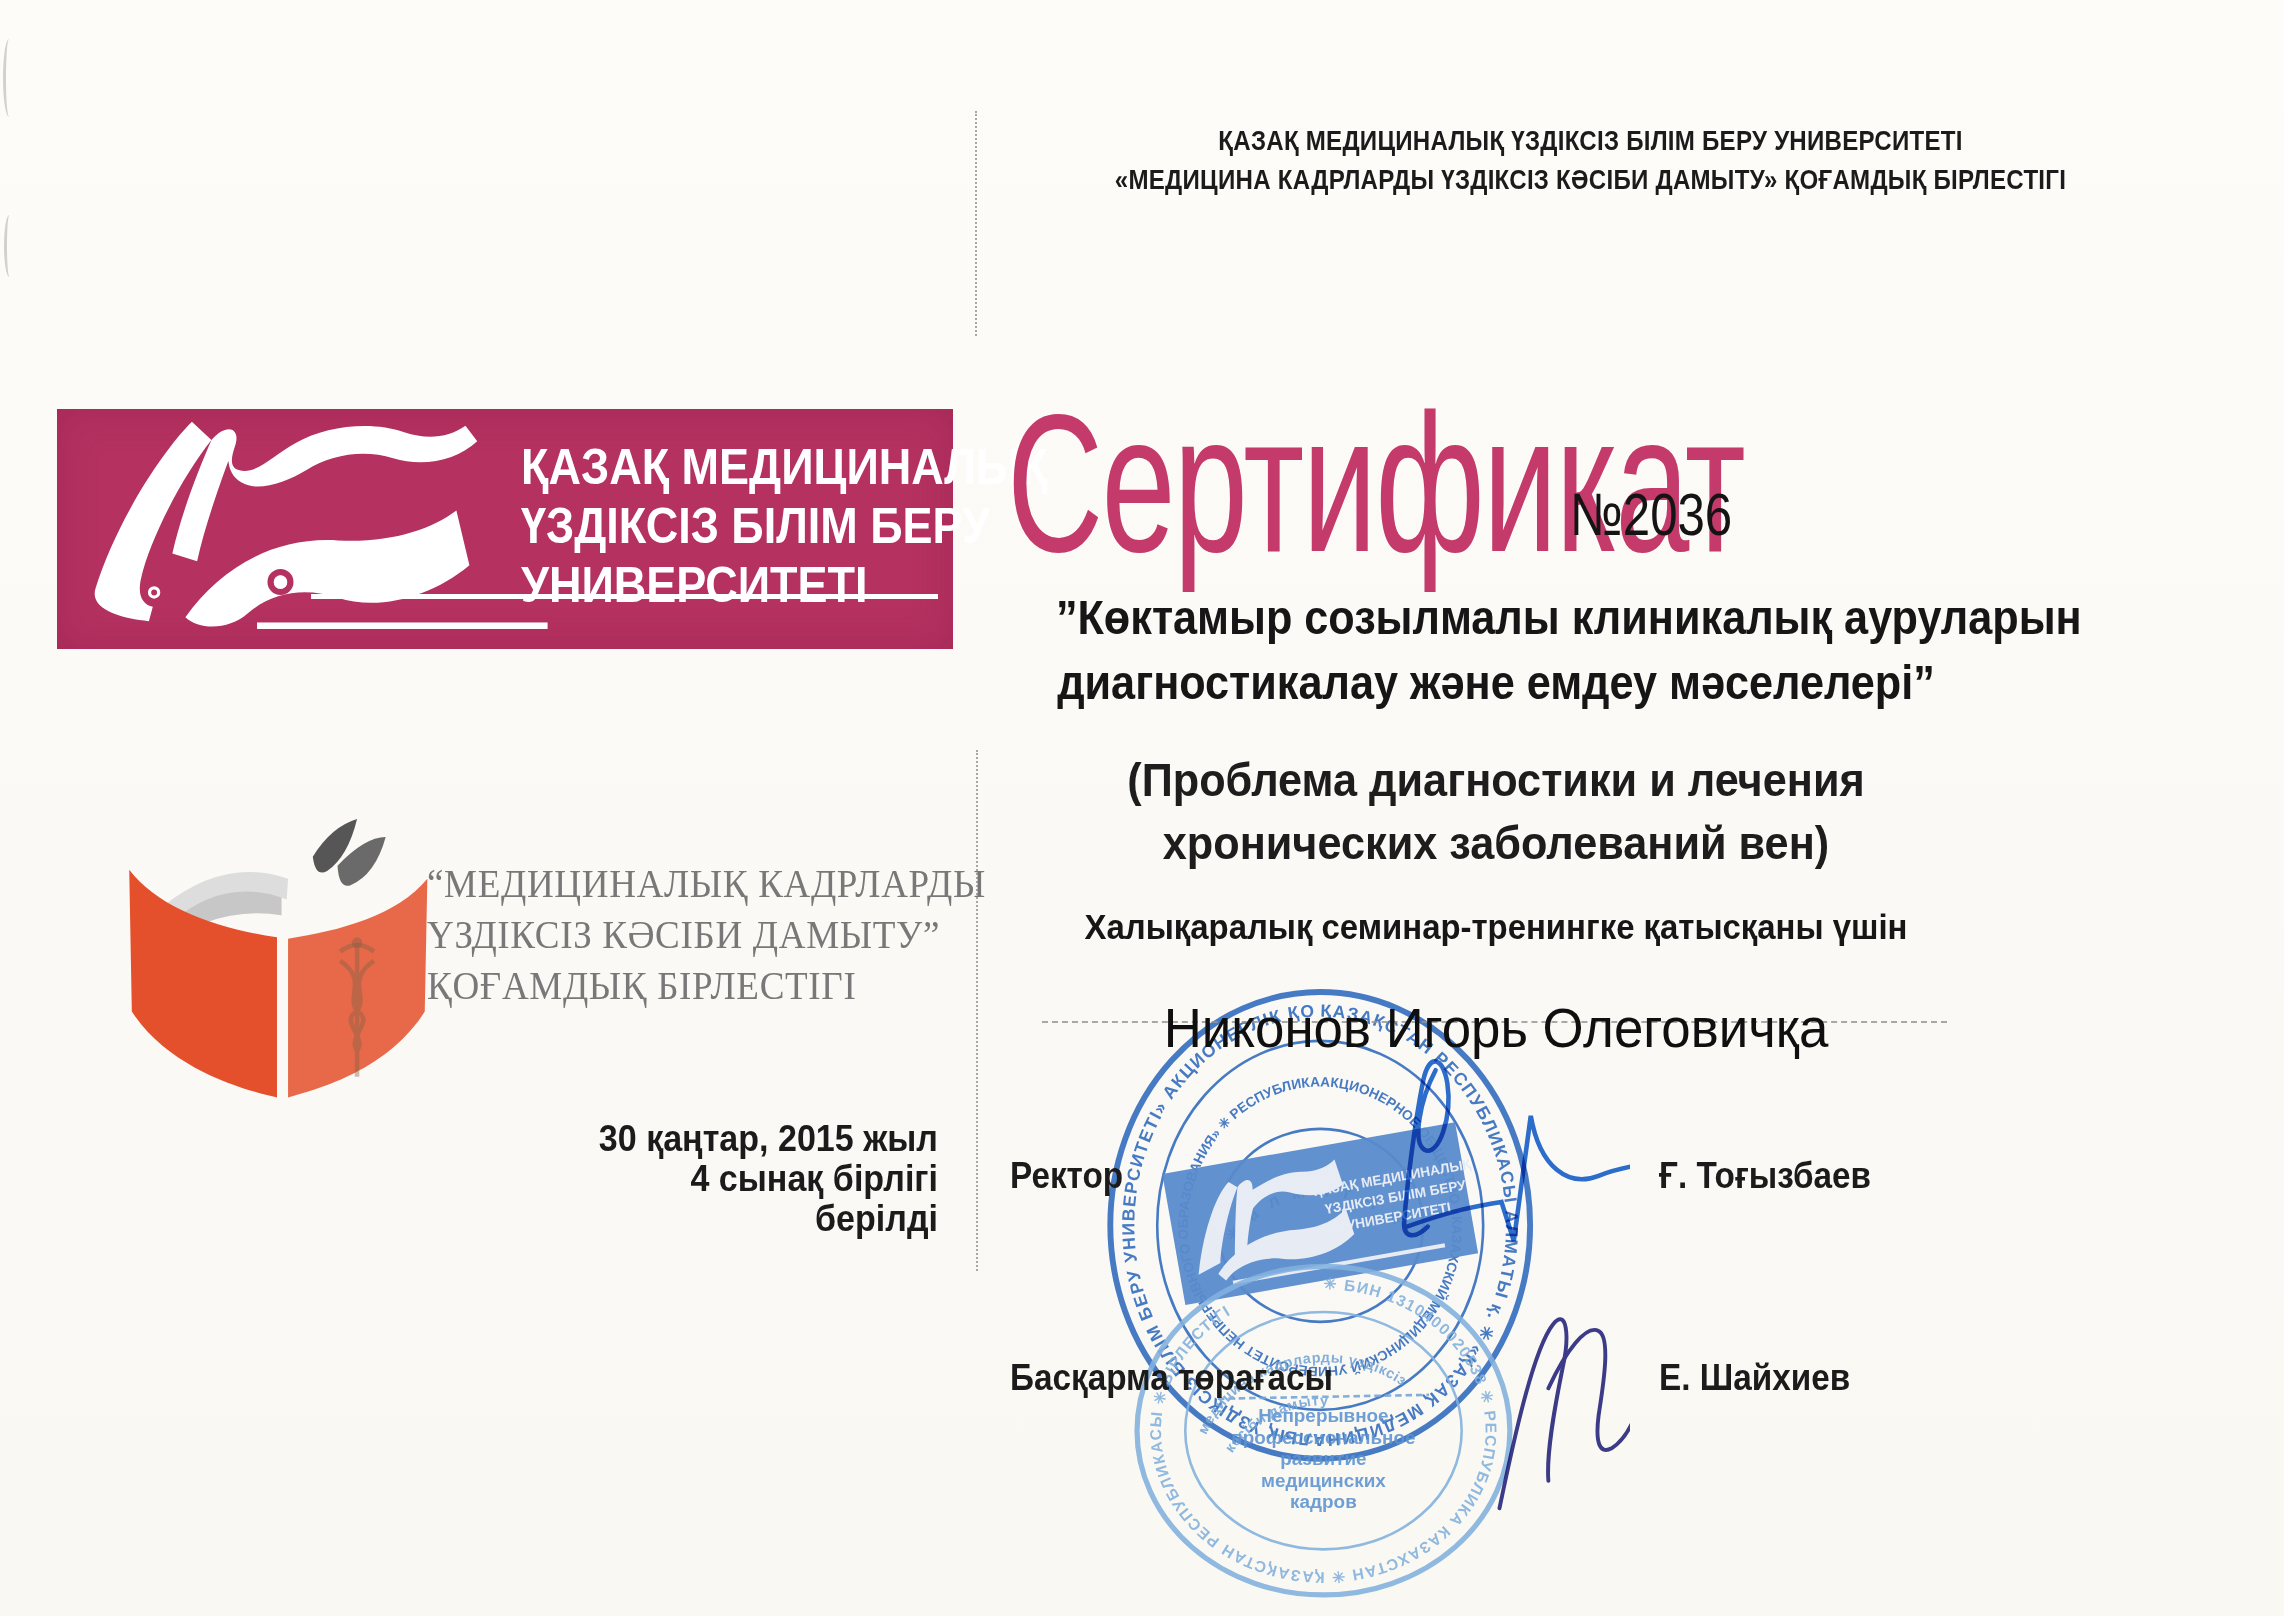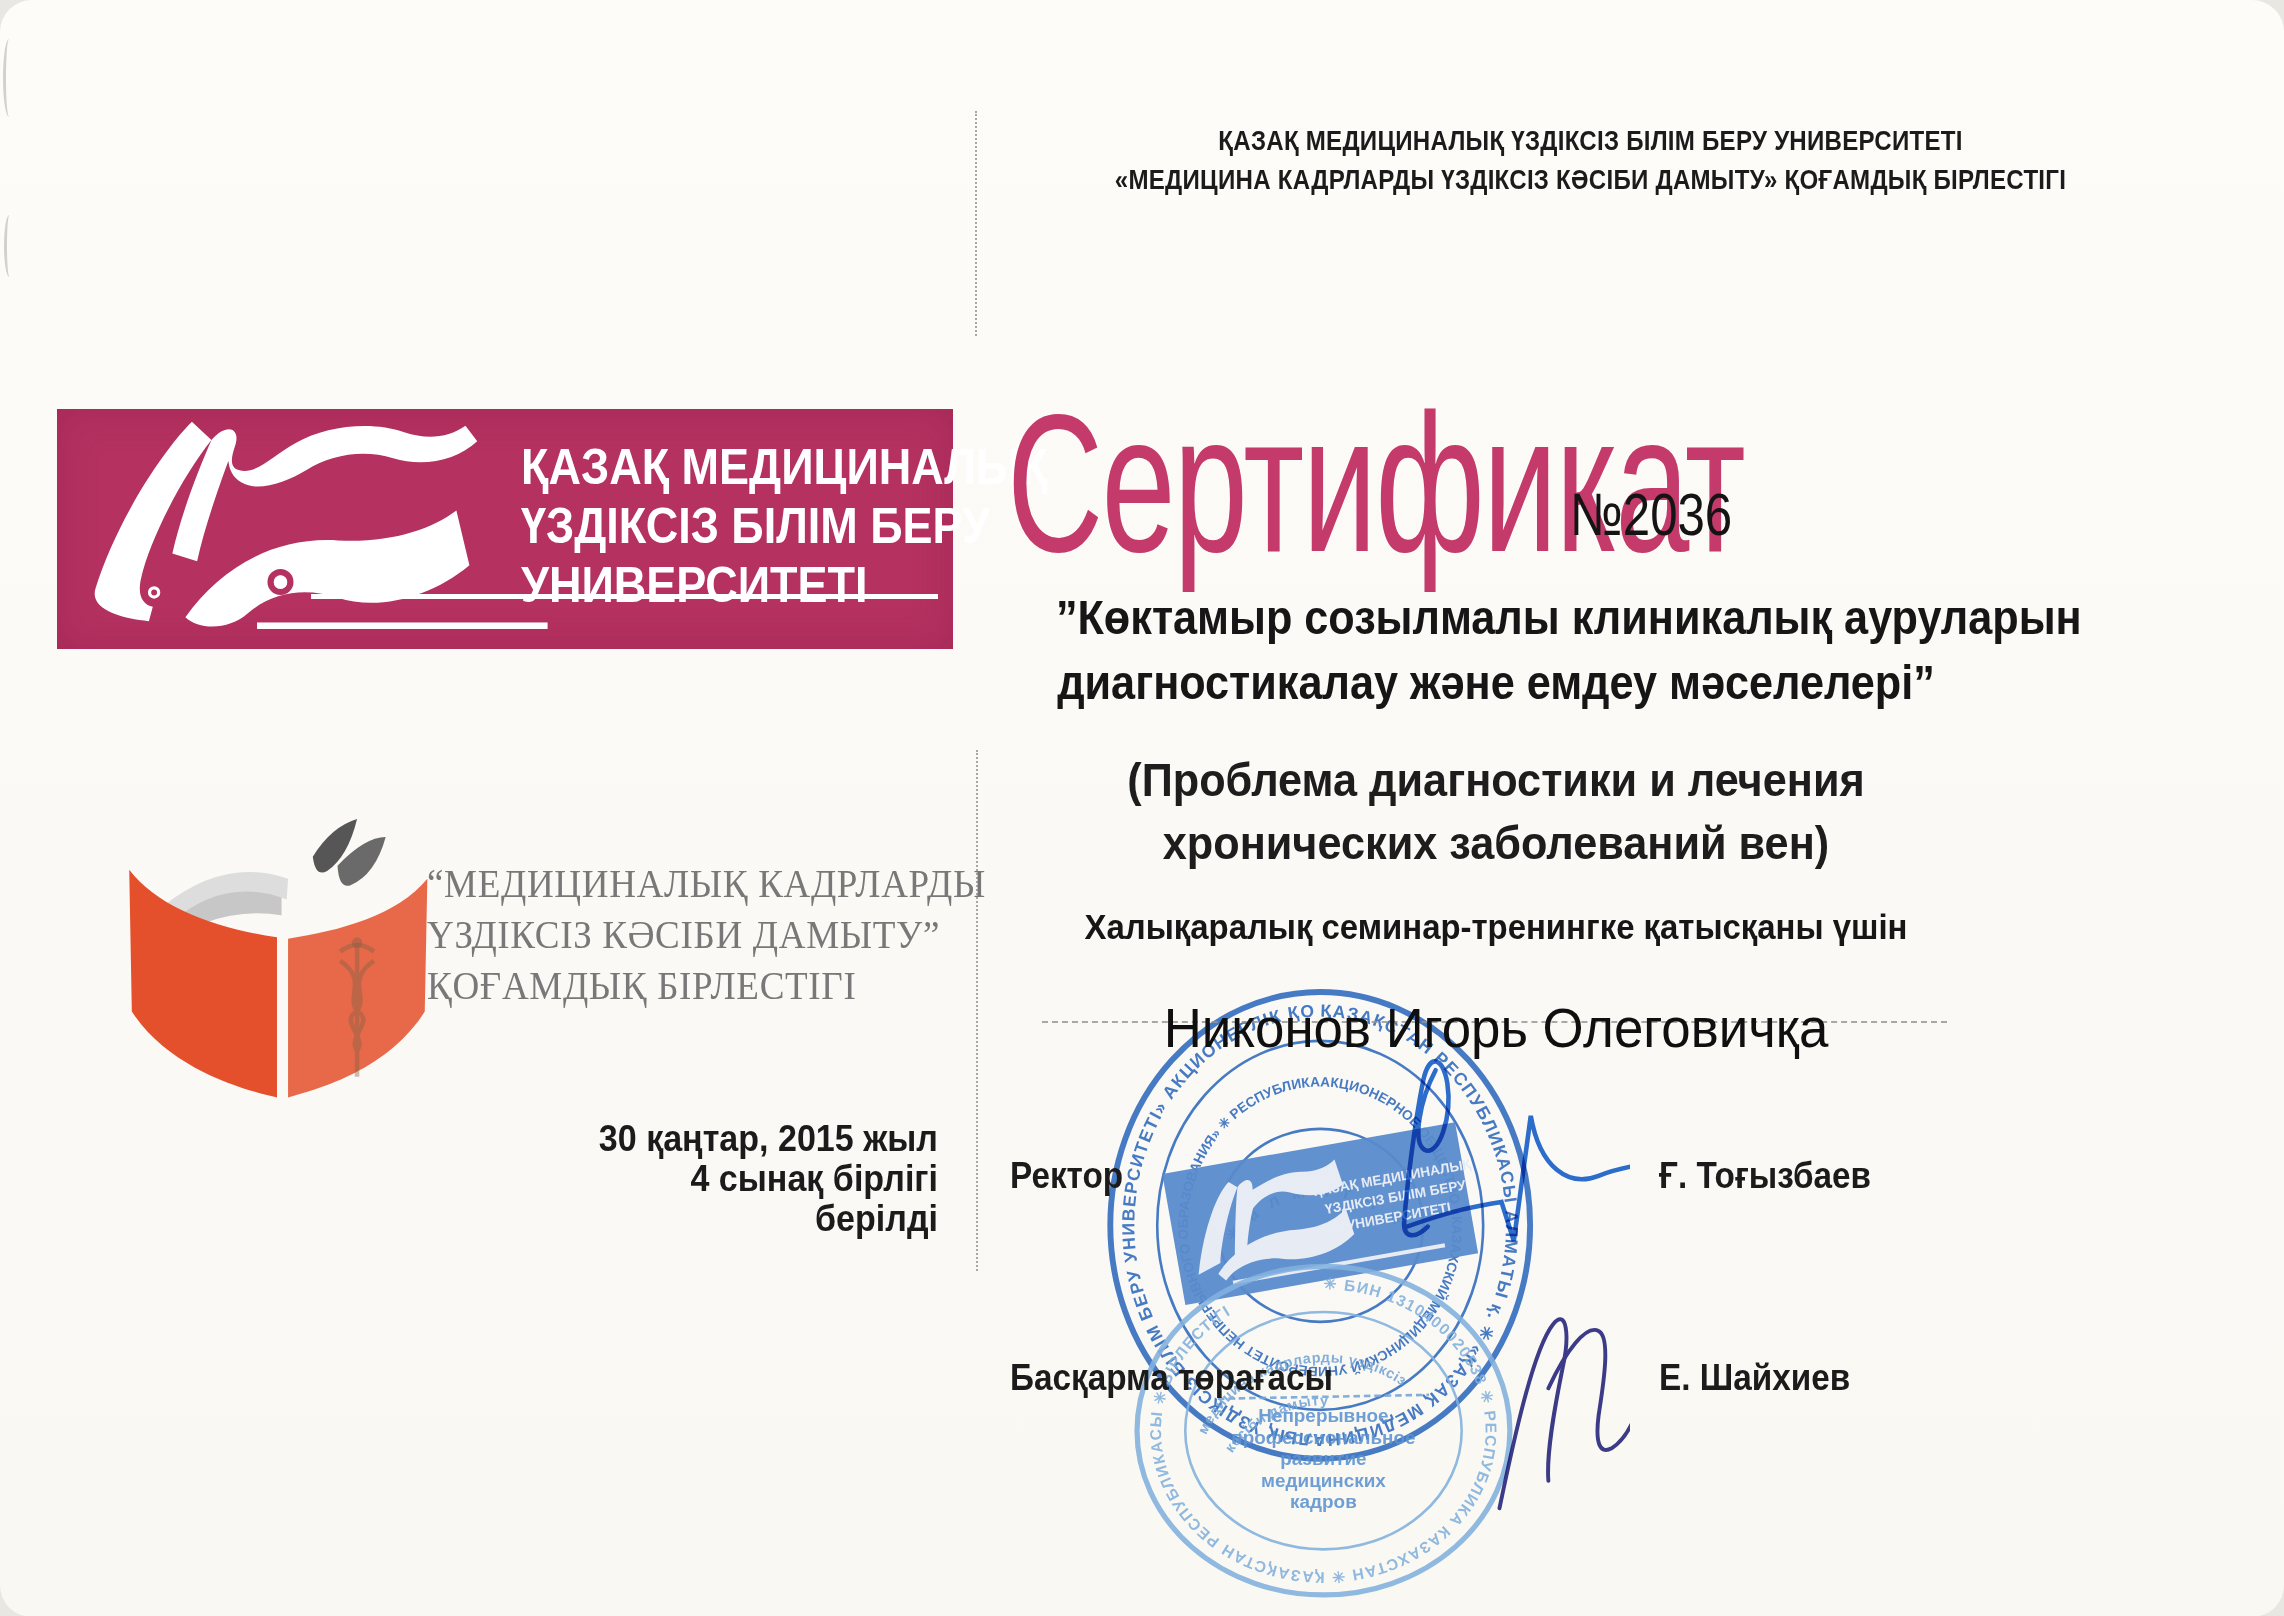--- a/index.html
+++ b/index.html
@@ -1,19 +1,19 @@
 <!DOCTYPE html>
 <html style="font-size:10.4px"><head>
 <meta charset="utf-8">
 <style>
   html,body{margin:0;padding:0;background:#e9e7e2;}
   #canvas{
     position:relative;width:2284px;height:1617px;overflow:hidden;
     background:linear-gradient(180deg,#fdfcf9 0%,#fbf9f5 60%,#faf8f3 100%);
-    font-family:"Liberation Sans",sans-serif;color:#161616;border-radius:32px;
+    font-family:"Liberation Sans",sans-serif;color:#161616;
   }
   .abs{position:absolute;}
   
   .hdr{left:1017px;top:121px;width:1147px;text-align:center;z-index:5;}
   .hdr .l{font-size:28px;font-weight:700;line-height:39px;color:#1b1b1b;
           transform:scaleX(.86);transform-origin:center top;letter-spacing:0.3px;white-space:nowrap;}
   
   .vdiv{width:0;border-left:2px dotted #8b8b8b;opacity:.75;z-index:1;}
   
   .banner{left:57px;top:409px;width:896px;height:240px;background:#b43160;z-index:2;

